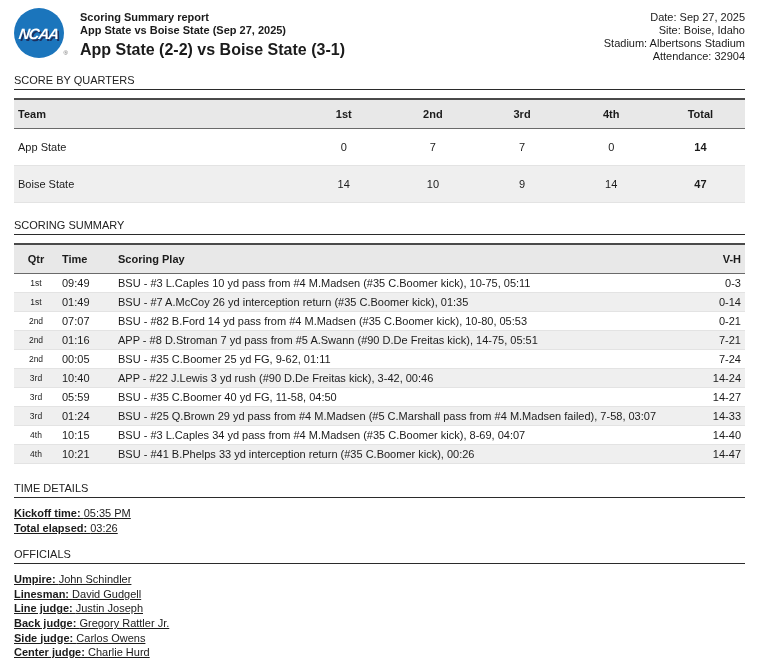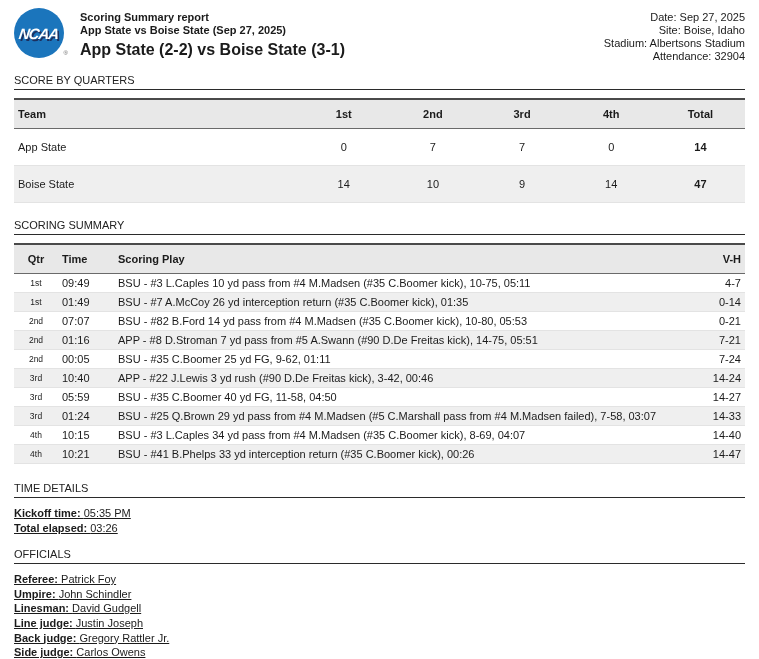--- a/index.html
+++ b/index.html
@@ -134,21 +134,21 @@
         <th class="time-col">Time</th>
         <th>Scoring Play</th>
         <th class="right vh-col">V-H</th>
       </tr>
     </thead>
     <tbody id="scoring-body">
         <tr>
           <td class="qtr">1st</td>
           <td class="time">09:49</td>
           <td>BSU - #3 L.Caples 10 yd pass from #4 M.Madsen (#35 C.Boomer kick), 10-75, 05:11</td>
-          <td class="right">4-7</td>
+          <td class="right">0-3</td>
         </tr>
         <tr>
           <td class="qtr">1st</td>
           <td class="time">01:49</td>
           <td>BSU - #7 A.McCoy 26 yd interception return (#35 C.Boomer kick), 01:35</td>
           <td class="right">0-14</td>
         </tr>
         <tr>
           <td class="qtr">2nd</td>
           <td class="time">07:07</td>
@@ -201,21 +201,20 @@
   </table>
 
   <div class="section-heading mt-c">TIME DETAILS</div>
   <div class="kv-block" id="time-details">
       <div class="kv-line"><span class="kv-label">Kickoff time: </span><span>05:35 PM</span></div>
       <div class="kv-line"><span class="kv-label">Total elapsed: </span><span>03:26</span></div>
     </div>
 
   <div class="section-heading mt-d">OFFICIALS</div>
   <div class="kv-block" id="officials">
-      <div class="kv-line"><span class="kv-label">Referee: </span><span>Patrick Foy</span></div>
       <div class="kv-line"><span class="kv-label">Umpire: </span><span>John Schindler</span></div>
       <div class="kv-line"><span class="kv-label">Linesman: </span><span>David Gudgell</span></div>
       <div class="kv-line"><span class="kv-label">Line judge: </span><span>Justin Joseph</span></div>
       <div class="kv-line"><span class="kv-label">Back judge: </span><span>Gregory Rattler Jr.</span></div>
       <div class="kv-line"><span class="kv-label">Side judge: </span><span>Carlos Owens</span></div>
       <div class="kv-line"><span class="kv-label">Center judge: </span><span>Charlie Hurd</span></div>
       <div class="kv-line"><span class="kv-label">Replay Official: </span><span>Eric Dumatrait</span></div>
     </div>
 
 </div>

